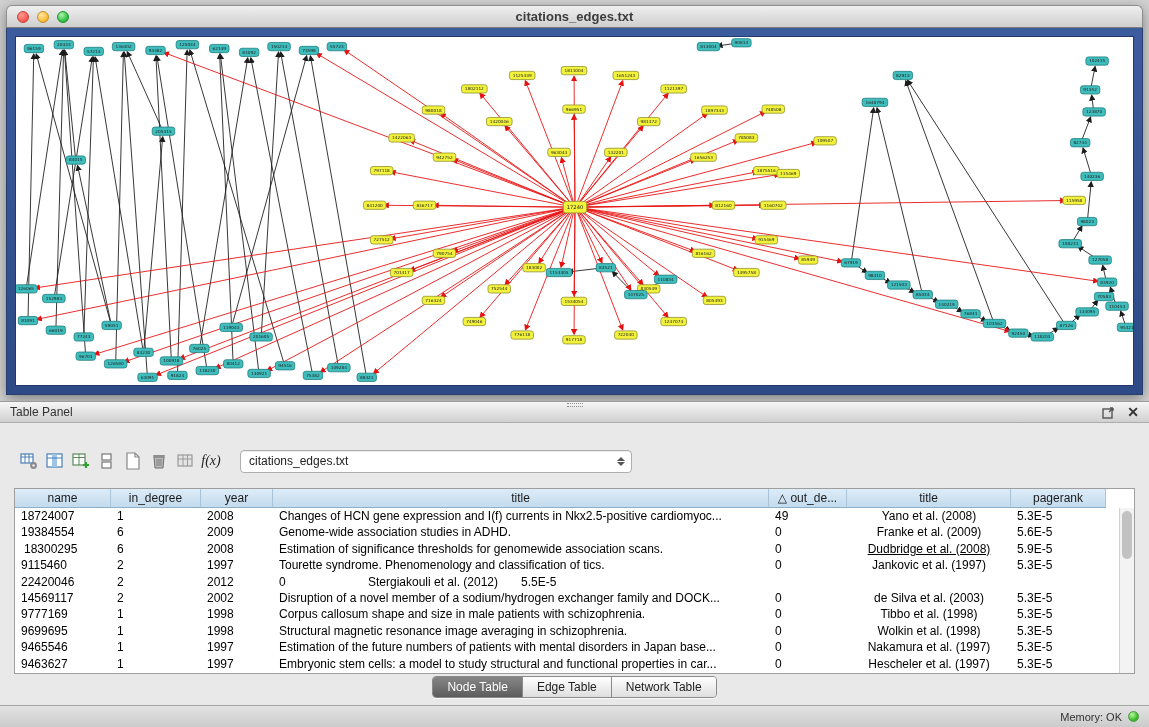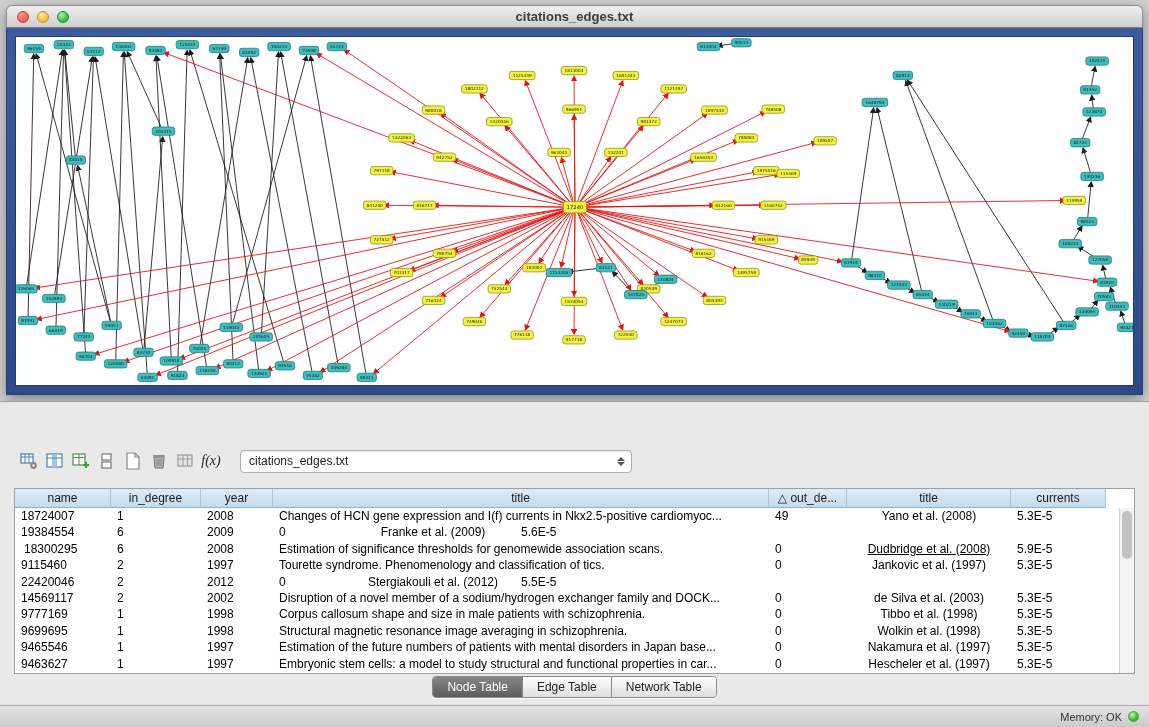--- a/index.html
+++ b/index.html
@@ -661,20 +661,33 @@
           </g>
           <g>
             <rect x="800.7" y="103.7" width="22.6" height="8.6" rx="2.6" fill="#f2f23c" stroke="#8f8f2a" stroke-width="0.8"></rect>
             <text x="812" y="109.5" text-anchor="middle" font-size="4.3" fill="#222222" font-family="&quot;DejaVu Sans&quot;, sans-serif">109507</text>
           </g>
         </svg>
     </div>
   </div>
 
   <div class="table-panel">
+    <div class="panel-header">
+      <div class="panel-grip"></div>
+      <span class="panel-title">Table Panel</span>
+      <span class="panel-actions">
+        <span class="float-icon" title="float-panel-icon">
+          <svg width="13" height="13" viewBox="0 0 13 13">
+              <rect x="1" y="3" width="9" height="9" fill="none" stroke="#555" stroke-width="1.4"></rect>
+              <path d="M7 6 L11 2 M11 2 h-3 M11 2 v3" stroke="#555" stroke-width="1.4" fill="none"></path>
+            </svg>
+        </span>
+        <span class="close-icon" title="close-panel-icon">✕</span>
+      </span>
+    </div>
 
     <div class="panel-body">
 
       <div class="toolbar">
         <span class="tb-btn" title="table-settings-icon">
           <svg width="20" height="20" viewBox="0 0 20 20">
               <rect x="2" y="3" width="12" height="9" fill="#fff" stroke="#4a7fb5" stroke-width="1.2"></rect>
               <path d="M2 6 h12 M6 3 v9 M10 3 v9" stroke="#4a7fb5" stroke-width="1"></path>
               <circle cx="14.5" cy="14.5" r="3.4" fill="#8a8a8a"></circle>
               <circle cx="14.5" cy="14.5" r="1.3" fill="#e9e9e9"></circle>
@@ -731,36 +744,37 @@
       </div>
 
       <div class="data-table">
         <div class="thead" id="thead">
             <div class="th" style="width: 96px;">name</div>
             <div class="th" style="width: 90px;">in_degree</div>
             <div class="th" style="width: 72px;">year</div>
             <div class="th" style="width: 496px;">title</div>
             <div class="th" style="width: 78px;">△ out_de...</div>
             <div class="th" style="width: 164px;">title</div>
-            <div class="th" style="width: 95px;">currents</div>
+            <div class="th" style="width: 95px;">pagerank</div>
           </div>
         <div class="tbody" id="tbody">
             <div class="trow">
               <div class="td left" style="width: 96px;">18724007</div>
               <div class="td left" style="width: 90px;">1</div>
               <div class="td left" style="width: 72px;">2008</div>
               <div class="td left" style="width: 496px;">Changes of HCN gene expression and I(f) currents in Nkx2.5-positive cardiomyoc...</div>
               <div class="td left" style="width: 78px;">49</div>
               <div class="td center" style="width: 164px;">Yano et al. (2008)</div>
               <div class="td left" style="width: 95px;">5.3E-5</div>
             </div>
             <div class="trow">
               <div class="td left" style="width: 96px;">19384554</div>
               <div class="td left" style="width: 90px;">6</div>
               <div class="td left" style="width: 72px;">2009</div>
+              <div class="td left" style="width: 496px;">Genome-wide association studies in ADHD.</div>
               <div class="td left" style="width: 78px;">0</div>
               <div class="td center" style="width: 164px;">Franke et al. (2009)</div>
               <div class="td left" style="width: 95px;">5.6E-5</div>
             </div>
             <div class="trow">
               <div class="td left" style="width: 96px; padding-left: 9px;">18300295</div>
               <div class="td left" style="width: 90px;">6</div>
               <div class="td left" style="width: 72px;">2008</div>
               <div class="td left" style="width: 496px;">Estimation of significance thresholds for genomewide association scans.</div>
               <div class="td left" style="width: 78px;">0</div>

